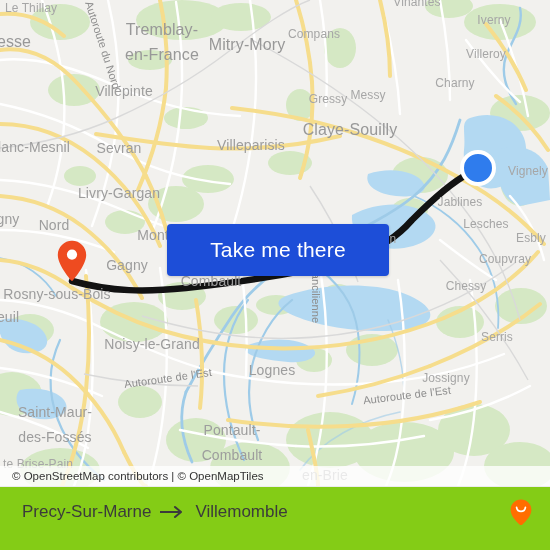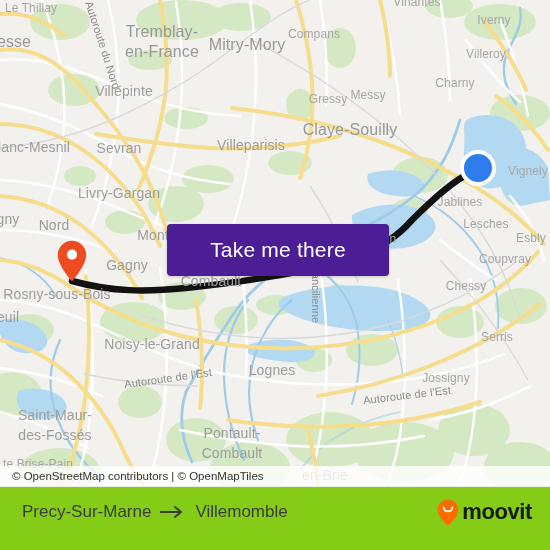--- a/index.html
+++ b/index.html
@@ -32,21 +32,21 @@
     color: #9b9b9b;
     font-family: "Liberation Sans", sans-serif;
     white-space: nowrap;
     transform: translate(-50%, -50%);
     pointer-events: none;
     letter-spacing: .1px;
   }
   .map-label.big  { font-size: 16px; color: #989898; }
   .map-label.mid  { font-size: 14px; color: #9d9d9d; }
   .map-label.sml  { font-size: 12px; color: #a6a6a6; }
-  .map-label.two  { line-height: 20px; text-align: center; }
+  .map-label.two  { line-height: 25px; text-align: center; }
   .map-label.road {
     font-size: 11px; color: #8e8e8e;
   }
 
   
   #dest-marker {
     position: absolute;
     width: 36px; height: 36px;
     border-radius: 50%;
     background: #2f7ced;
@@ -340,35 +340,34 @@
 
     <div id="dest-marker" style="left: 478px; top: 168px; background: rgb(47, 124, 237); border-color: rgb(255, 255, 255);"></div>
 
     <div id="origin-marker" style="left: 72px; top: 282px;">
       <svg width="30" height="42" viewBox="0 0 30 42">
         <path d="M15 0.8C7.1 0.8 0.8 7.1 0.8 15c0 9.6 11.6 23.4 13.1 25.2a1.4 1.4 0 0 0 2.2 0C17.6 38.4 29.2 24.6 29.2 15 29.2 7.1 22.9.8 15 .8z" fill="#ee4b20"></path>
         <circle cx="15" cy="14.6" r="5.1" fill="#ffffff"></circle>
       </svg>
     </div>
 
-    <button id="take-me-there" style="background: #4c1d95; color: rgb(255, 255, 255);">Take me there</button>
+    <button id="take-me-there" style="background: #1d4ed8; color: rgb(255, 255, 255);">Take me there</button>
 
     <div id="attribution">© OpenStreetMap contributors | © OpenMapTiles</div>
   </div>
 
   <div id="footer">
     <div id="route-summary">
       <span>Precy-Sur-Marne</span>
       <svg id="route-arrow-icon" width="26" height="14" viewBox="0 0 26 14">
         <path d="M0 7h20M15 2l6 5-6 5" fill="none" stroke="#3b3b3b" stroke-width="2" stroke-linecap="round" stroke-linejoin="round"></path>
       </svg>
       <span>Villemomble</span>
     </div>
 
     <div id="moovit-logo">
       <svg width="22" height="26" viewBox="0 0 22 26">
         <path d="M11 0.6C5.2 0.6 0.6 5.2 0.6 11c0 7 8.6 14.2 9.6 15.1.5.4 1.1.4 1.6 0 1-.9 9.6-8.1 9.6-15.1C21.4 5.2 16.8.6 11 .6z" fill="#ff6d00"></path>
         <path d="M6.6 8.4c.3 2.4 2.1 4 4.4 4s4.1-1.6 4.4-4" fill="none" stroke="#ffffff" stroke-width="1.7" stroke-linecap="round"></path>
       </svg>
-      <span id="moovit-wordmark">moovit</span>
     </div>
   </div>
 </div>
 
 </body></html>

